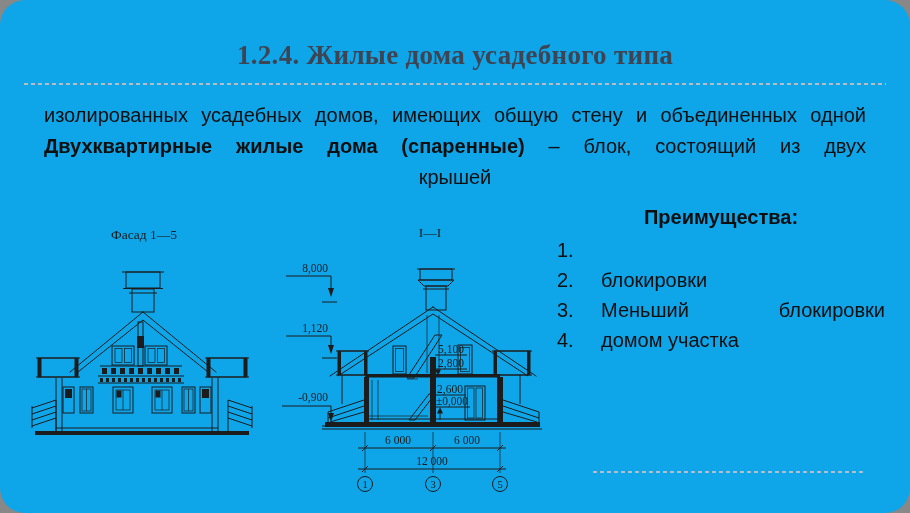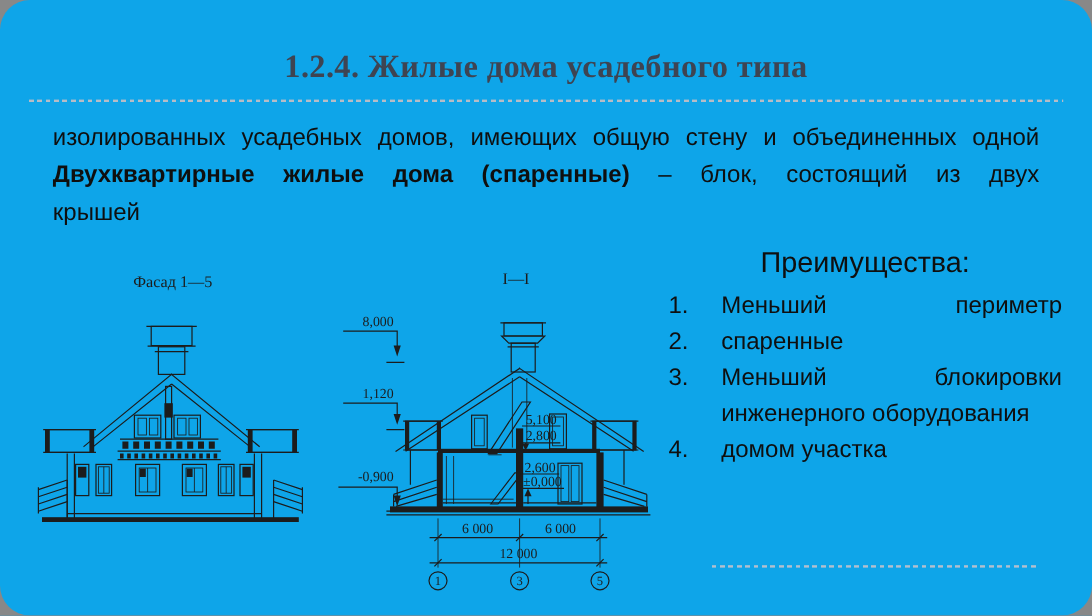--- a/index.html
+++ b/index.html
@@ -12,26 +12,26 @@
          letter-spacing:.3px;color:#3e4452;}
   .divider{position:absolute;height:2px;
          background:repeating-linear-gradient(90deg,#b6bcc6 0 4px,transparent 4px 7px);}
   .divider.top{top:83px;left:24px;width:862px;}
   .divider.bottom{top:471px;left:593px;width:272px;background:
          repeating-linear-gradient(90deg,#b3bfce 0 4px,transparent 4px 7px);}
 
   
   .lead{position:absolute;top:100px;left:44px;width:822px;font-size:20px;line-height:31px;}
   .lead .jline{text-align:justify;text-align-last:justify;white-space:normal;}
-  .lead .nline{text-align:left;}
+  .lead .nline{text-align:center;}
   .lead b{font-weight:700;}
 
   
   .advantages{position:absolute;left:557px;top:206px;width:328px;}
-  .adv-heading{text-align:center;font-weight:400;font-size:24px;margin:0 0 6px 0;}
+  .adv-heading{text-align:center;font-weight:700;font-size:20px;margin:0 0 6px 0;}
   .adv-item{display:flex;font-size:20px;line-height:30px;}
   .adv-num{flex:0 0 44px;}
   .adv-text{flex:1;}
   .adv-text .l1{text-align:justify;text-align-last:justify;}
   .adv-text .l2{text-align:left;}
 
   
   .facade-svg{position:absolute;left:30px;top:220px;width:225px;height:232px;}
   .section-svg{position:absolute;left:268px;top:223px;width:295px;height:280px;}
   .ln{stroke:#1c1c1c;fill:none;stroke-width:1;}
@@ -286,36 +286,34 @@
       </g>
     </g>
   </svg>
 
   <div class="advantages">
     <div class="adv-heading">Преимущества:</div>
 
     <div class="adv-item">
       <span class="adv-num">1.</span>
       <span class="adv-text">
-        <span class="l1" style="display:block">Меньший периметр</span>
       </span>
     </div>
 
     <div class="adv-item">
       <span class="adv-num">2.</span>
       <span class="adv-text">
-        <span class="l2" style="display:block">спаренные</span>
+        <span class="l2" style="display:block">блокировки</span>
       </span>
     </div>
 
     <div class="adv-item">
       <span class="adv-num">3.</span>
       <span class="adv-text">
         <span class="l1" style="display:block">Меньший блокировки</span>
-        <span class="l2" style="display:block">инженерного оборудования</span>
       </span>
     </div>
 
     <div class="adv-item">
       <span class="adv-num">4.</span>
       <span class="adv-text">
         <span class="l2" style="display:block">домом участка</span>
       </span>
     </div>
   </div>

